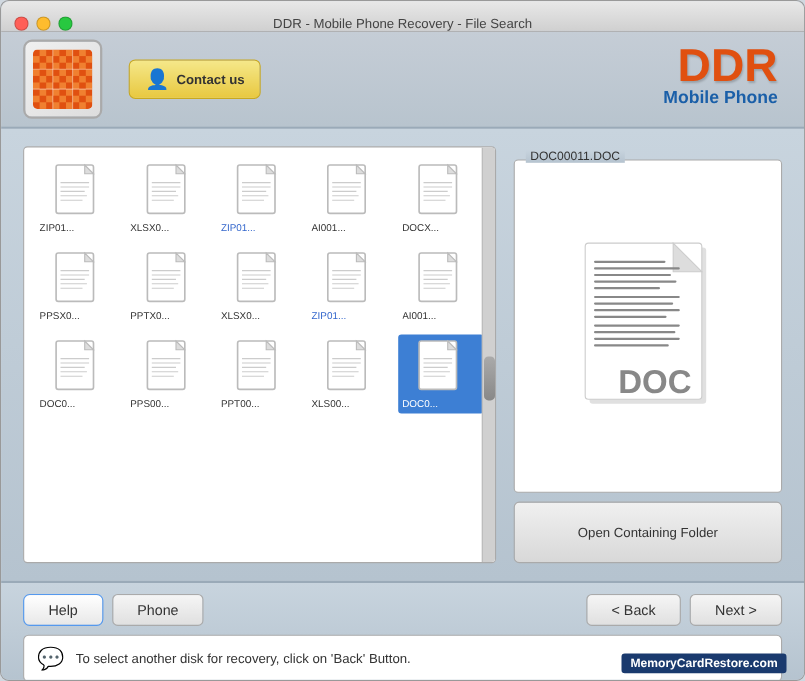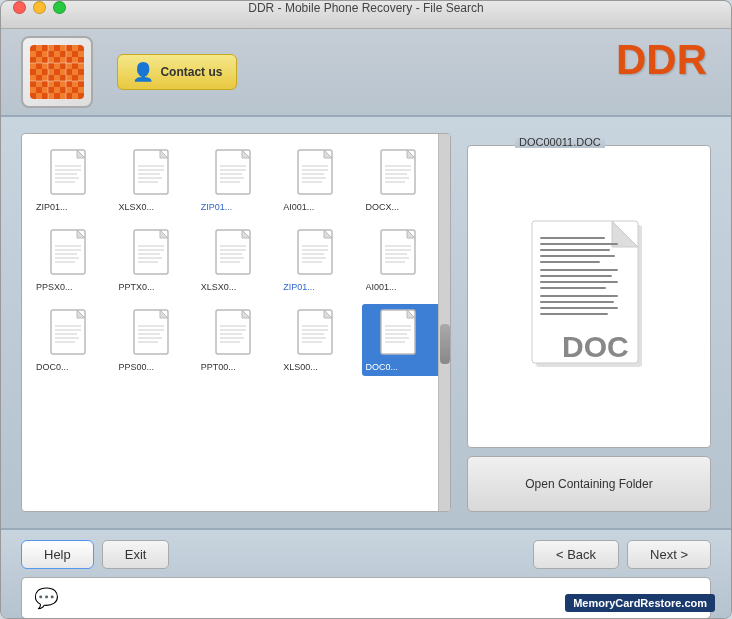--- a/index.html
+++ b/index.html
@@ -11,21 +11,21 @@
       overflow: hidden;
       border: 1px solid #999;
       border-radius: 8px;
     }
 
     
     .titlebar {
       background: linear-gradient(to bottom, #e8e8e8, #d0d0d0);
       height: 28px;
       display: flex;
-      align-items: flex-start;
+      align-items: flex-end;
       padding: 0 12px;
       border-radius: 8px 8px 0 0;
       border-bottom: 1px solid #aaa;
       position: relative;
     }
     .titlebar-buttons {
       display: flex;
       gap: 7px;
     }
     .tb-btn {
@@ -176,21 +176,20 @@
       padding: 0;
     }
     .preview-title {
       position: absolute;
       top: -10px;
       left: 10px;
       background: linear-gradient(to bottom, #c8d4de, #b5c3cf);
       padding: 0 4px;
       font-size: 11px;
       color: #333;
-      margin-left: 37px;
     }
     .preview-content {
       width: 100%;
       height: 100%;
       display: flex;
       align-items: center;
       justify-content: center;
     }
     .open-folder-btn {
       background: linear-gradient(to bottom, #f0f0f0, #d8d8d8);
@@ -309,20 +308,21 @@
     </svg>
   </div>
 
   <button class="contact-btn">
     <span class="contact-icon">👤</span>
     <span>Contact us</span>
   </button>
 
   <div class="ddr-brand">
     <div class="ddr-text">DDR</div>
+    <div class="ddr-sub">Mobile Phone</div>
   </div>
 </div>
 
 <div class="main">
 
   <div class="file-grid-panel" style="position:relative;">
     <div class="file-grid" id="file-grid">
         <div class="file-item">
     <div class="file-icon">
       <svg viewBox="0 0 44 52" xmlns="http://www.w3.org/2000/svg">
@@ -571,22 +571,23 @@
         </svg>
       </div>
     </div>
     <button class="open-folder-btn">Open Containing Folder</button>
   </div>
 </div>
 
 <div class="bottom-bar" style="position:relative;">
   <div style="display:flex; gap:8px; margin-bottom:8px; align-items:center;">
     <button class="nav-btn help">Help</button>
-    <button class="nav-btn">Exit</button>
+    <button class="nav-btn">Phone</button>
     <div style="flex:1;"></div>
     <button class="nav-btn">&lt; Back</button>
     <button class="nav-btn">Next &gt;</button>
   </div>
   <div class="info-box">
     <span class="info-icon">💬</span>
+    <span>To select another disk for recovery, click on 'Back' Button.</span>
   </div>
   <div class="footer-brand">MemoryCardRestore.com</div>
 </div>
 
 </body></html>

